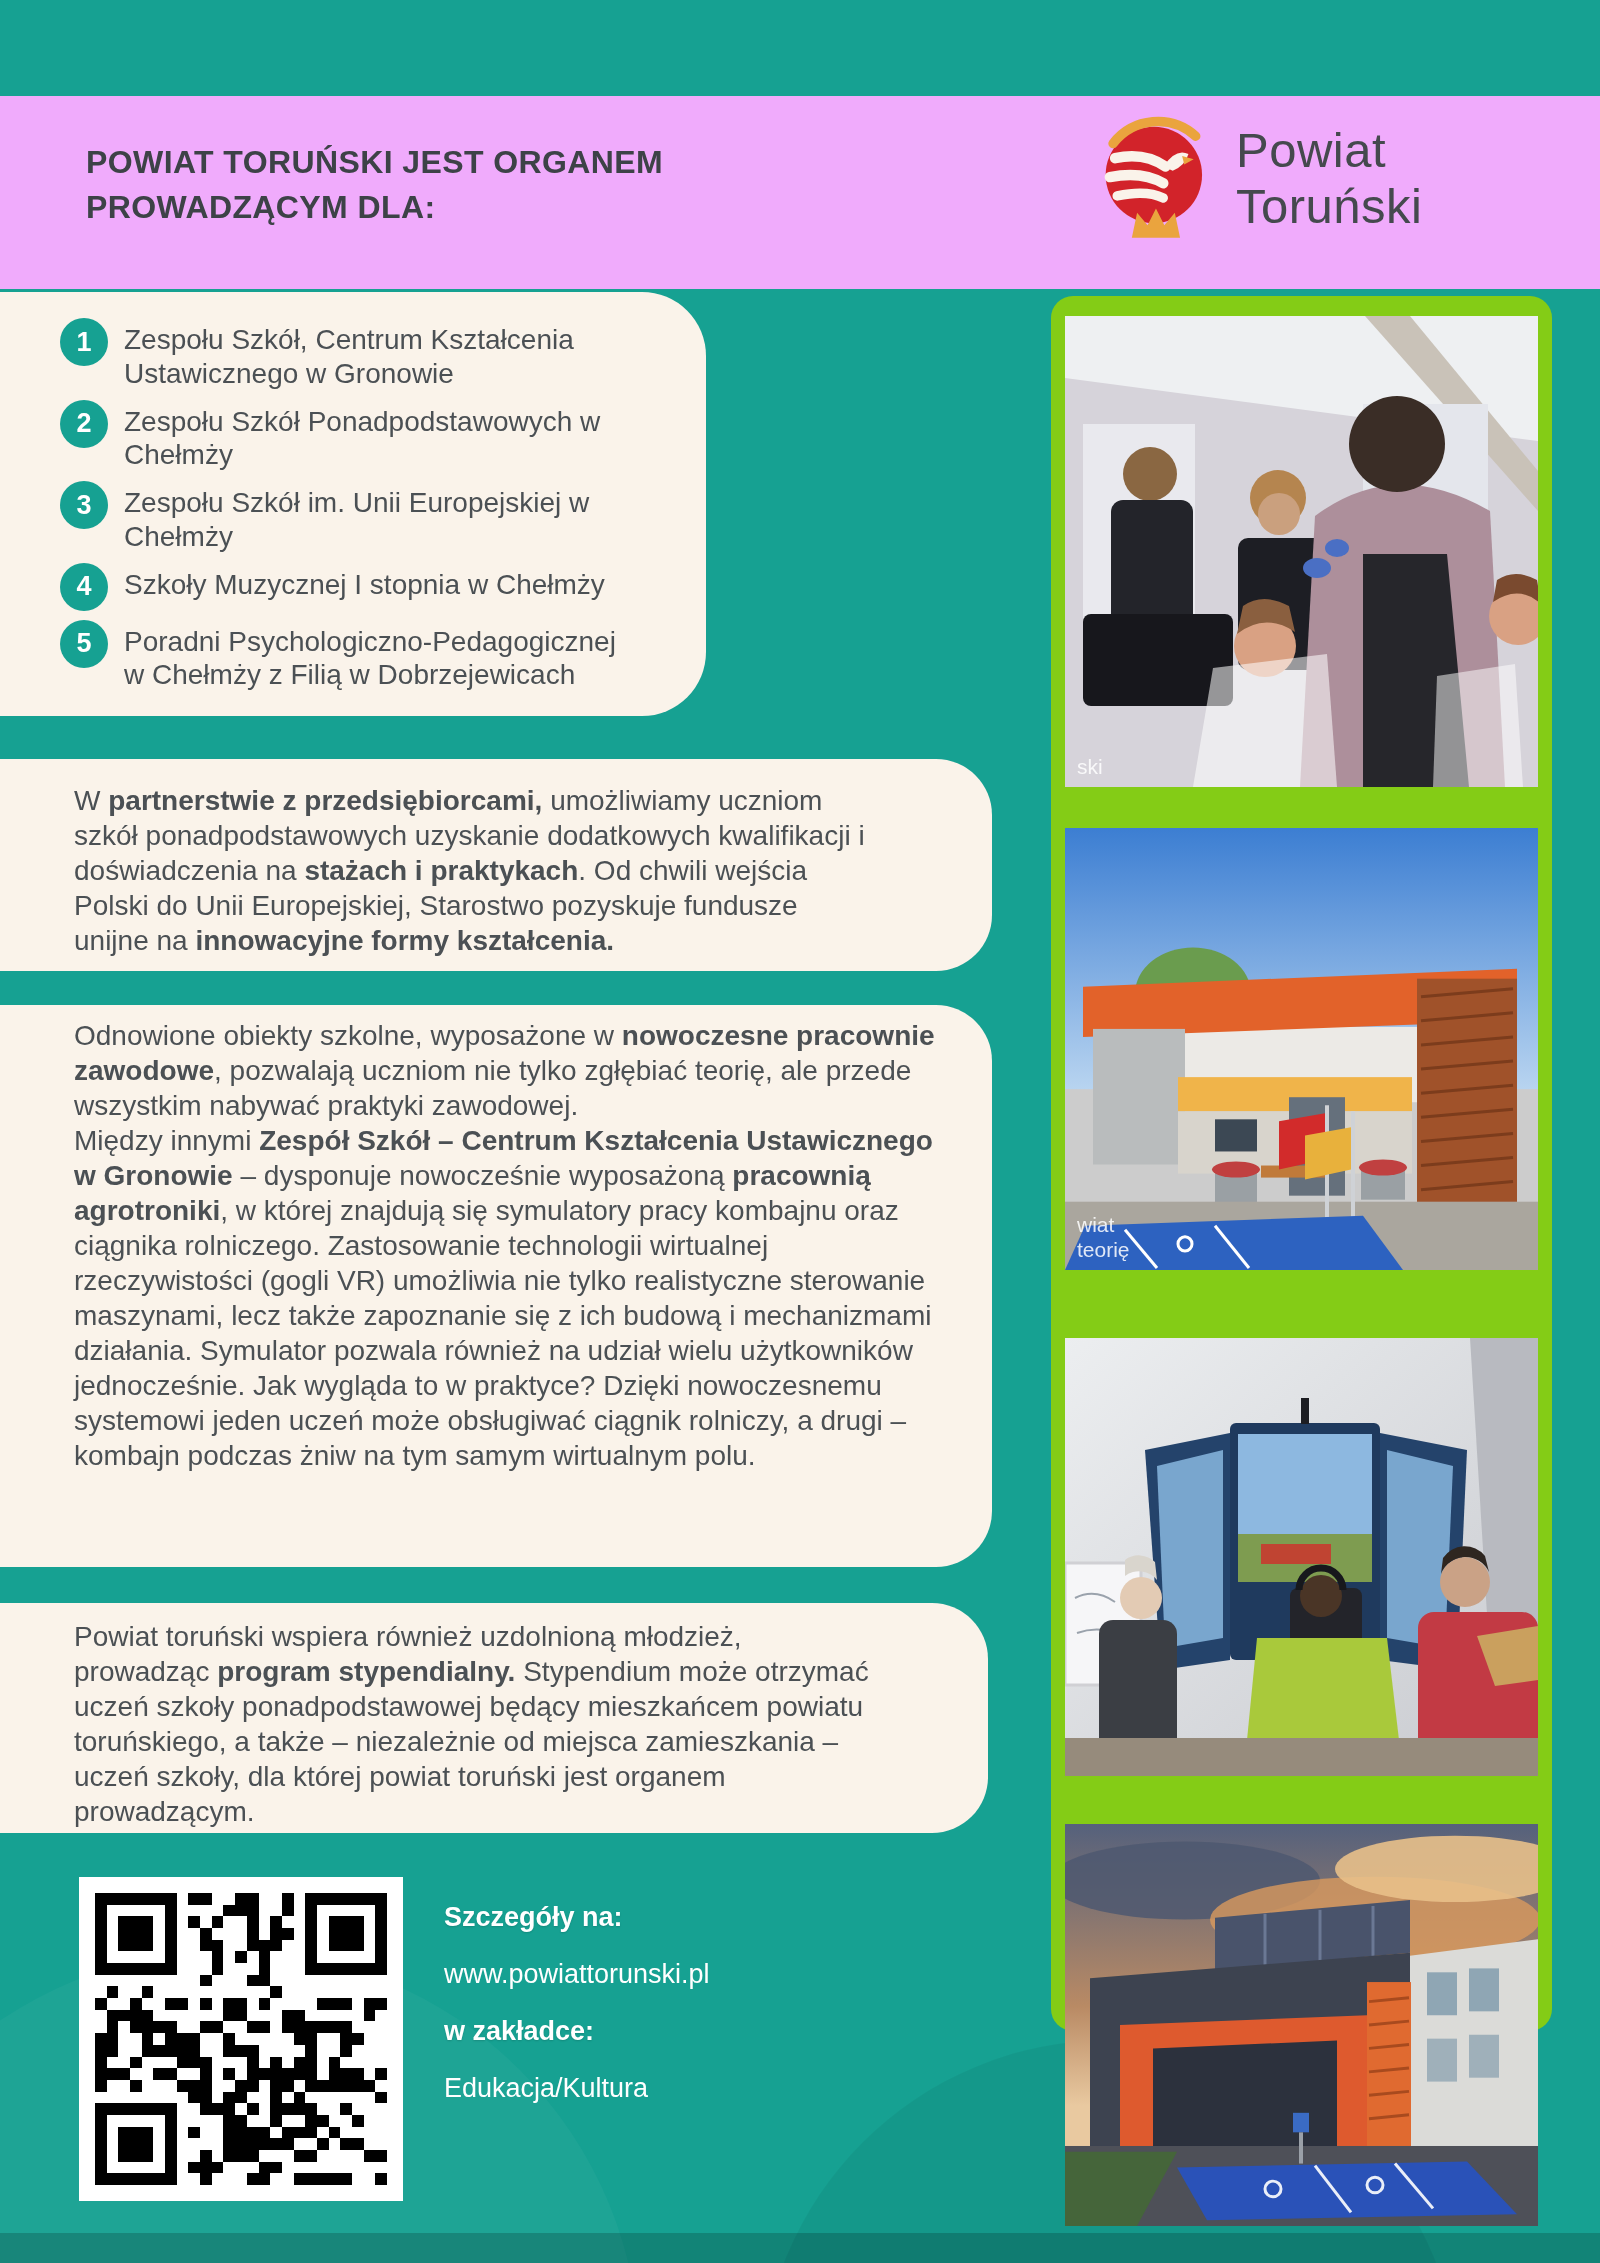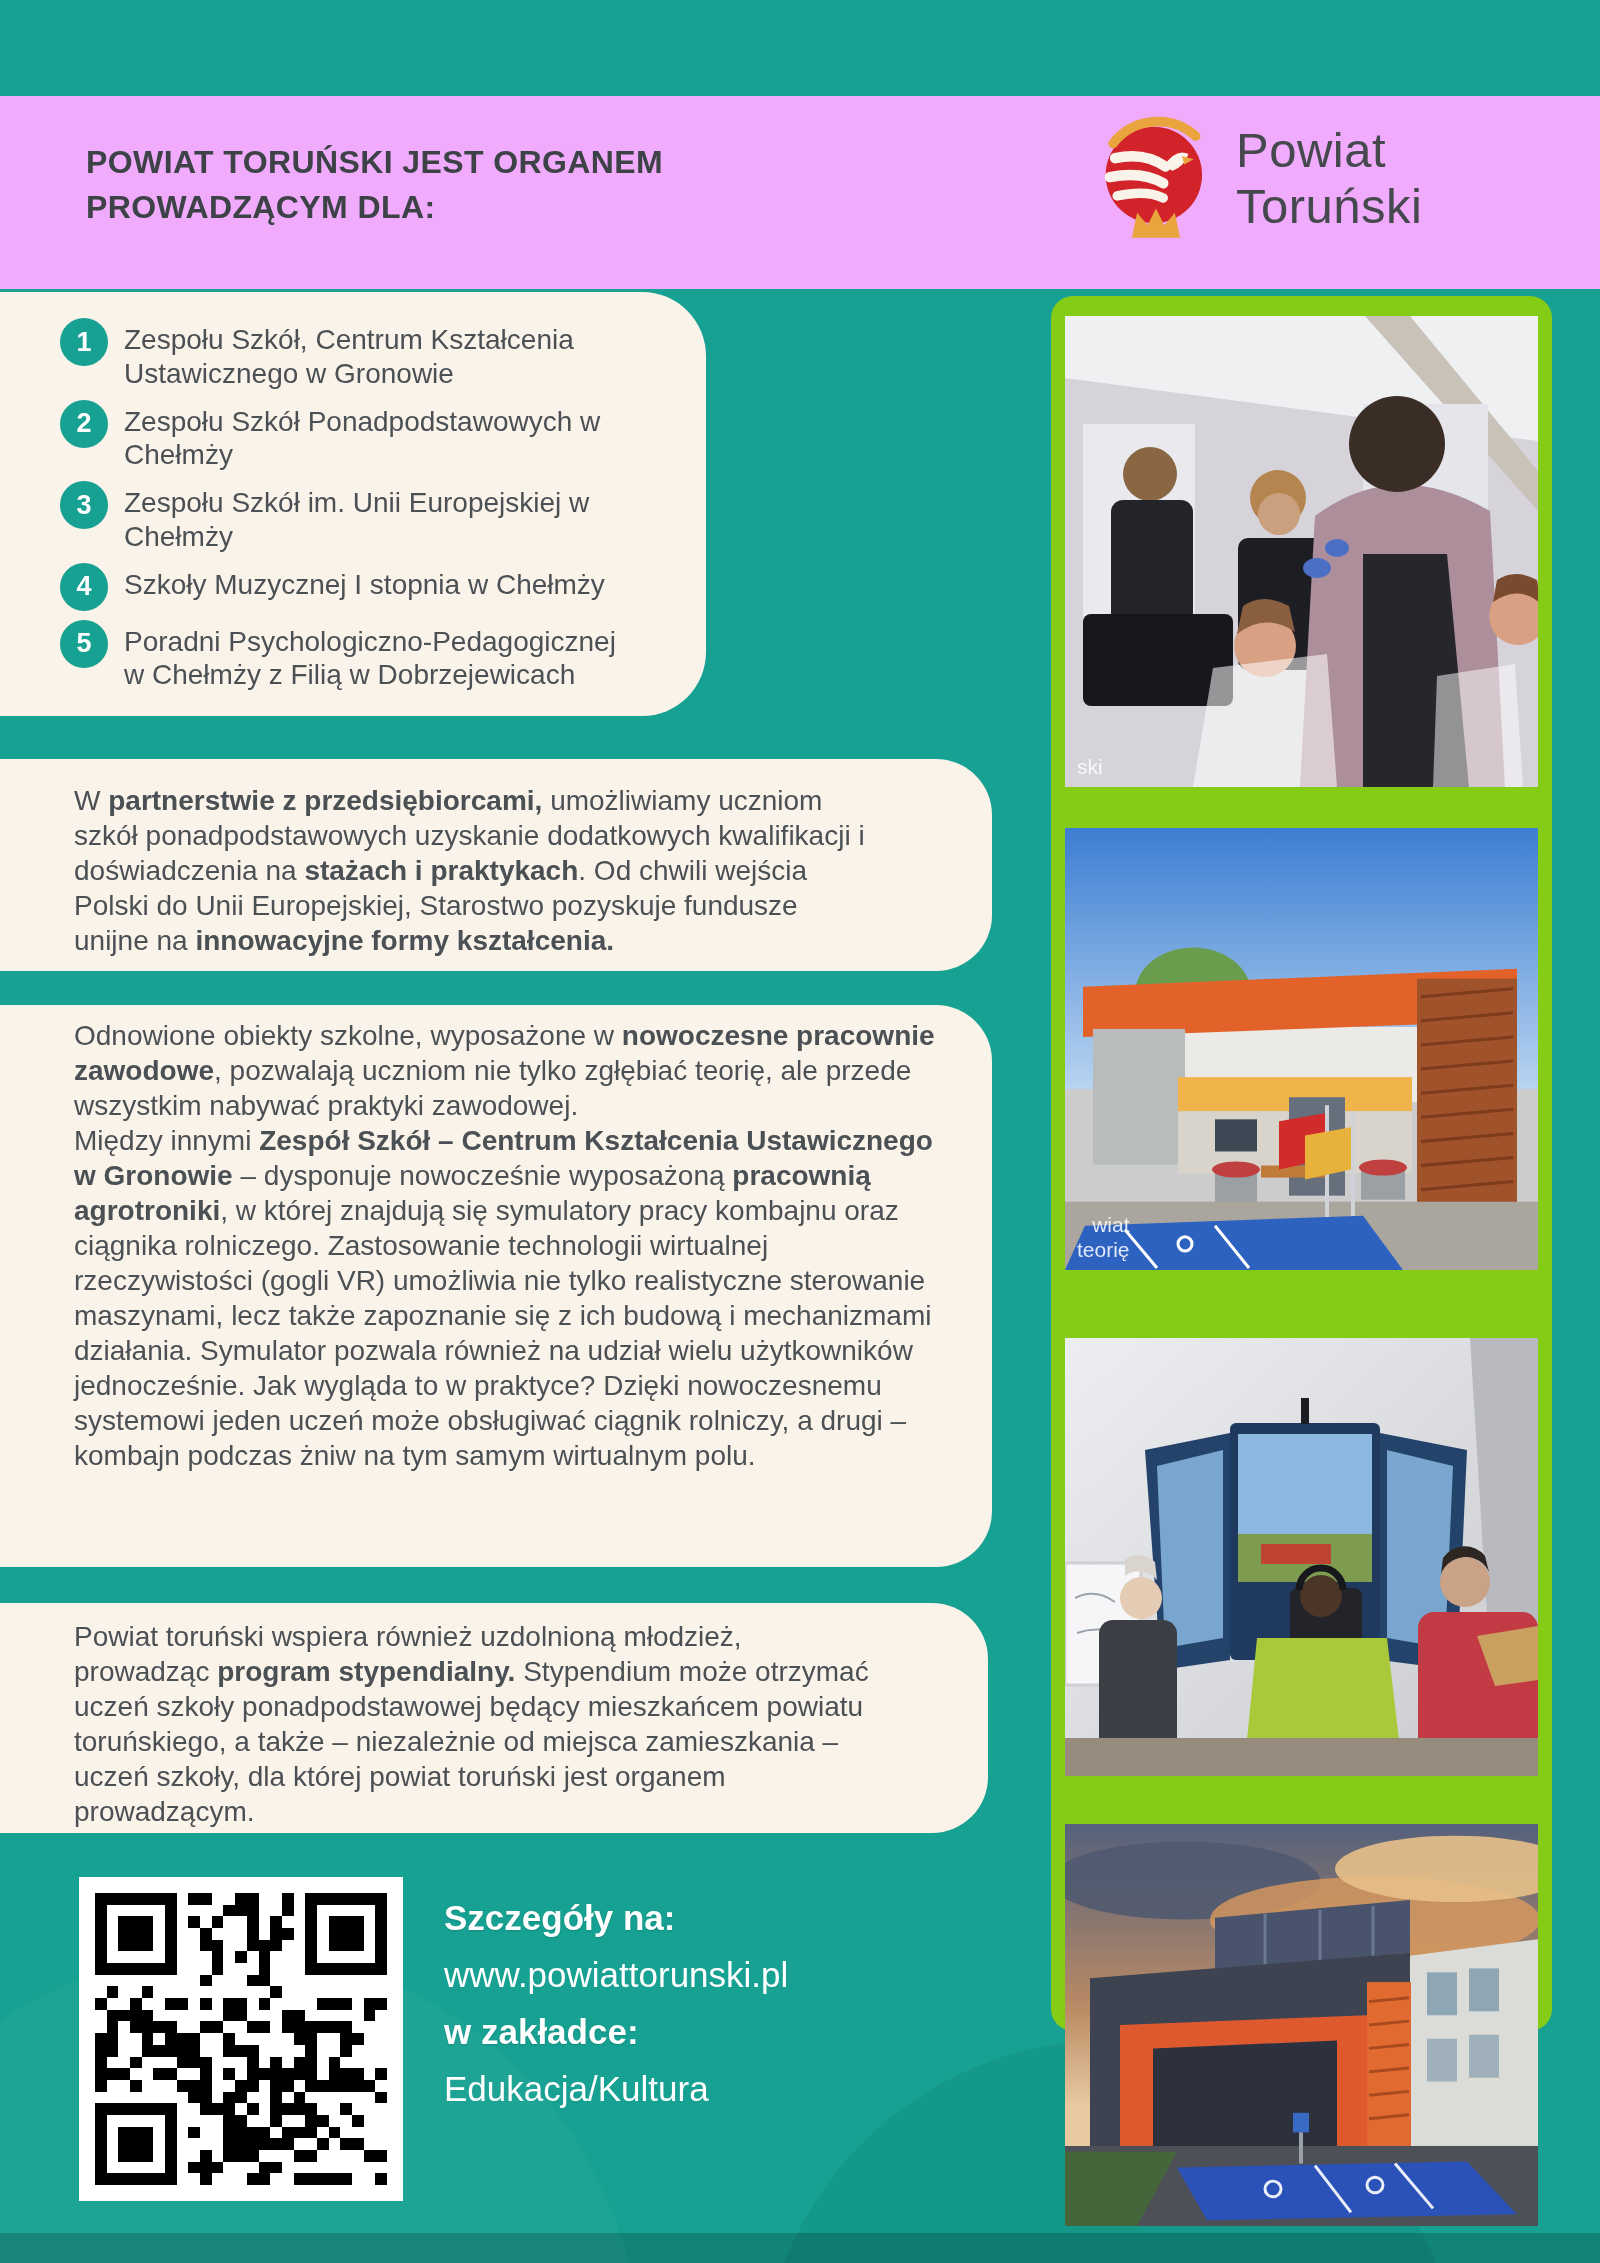--- a/index.html
+++ b/index.html
@@ -31,31 +31,31 @@
   .item-text{font-size:28px;color:#4b5054;line-height:1.2;padding-top:5px;max-width:510px;}
 
   .panel-b{top:759px;width:992px;height:212px;border-radius:0 56px 56px 0;padding:24px 118px 0 74px;}
   .panel-c{top:1005px;width:992px;height:562px;border-radius:0 56px 56px 0;padding:13px 44px 0 74px;overflow:hidden;}
   .panel-d{top:1603px;width:988px;height:230px;border-radius:0 56px 56px 0;padding:16px 112px 0 74px;}
 
   
   .qr-box{position:absolute;left:79px;top:1877px;width:324px;height:324px;background:#fff;}
   .qr-box svg{position:absolute;left:16px;top:16px;width:292px;height:292px;}
   .footer-lines{position:absolute;left:444px;top:1889px;color:#fff;}
-  .footer-lines div{height:57px;line-height:57px;font-size:35px;}
+  .footer-lines div{height:57px;line-height:57px;font-size:27px;}
   .f-bold{font-weight:700;text-shadow:0 1px 2px rgba(0,0,0,0.15);}
   .f-reg{font-weight:400;}
 
   
   .photos-panel{position:absolute;left:1051px;top:296px;width:501px;height:1735px;
                 background:#84cc16;border-radius:22px;}
   .photo{position:absolute;left:14px;width:473px;overflow:hidden;background:#ccc;}
   .photo svg{display:block;width:100%;height:100%;}
   .photo-1{top:20px;height:471px;}
-  .photo-2{top:532px;height:442px;text-align:right;}
+  .photo-2{top:532px;height:442px;}
   .photo-3{top:1042px;height:438px;}
   .photo-4{top:1528px;height:402px;}
   .wm{position:absolute;left:12px;bottom:8px;color:rgba(255,255,255,.85);
       font-size:21px;line-height:1.2;font-weight:400;}
 </style>
 </head>
 <body>
 
 <div class="page">
 

